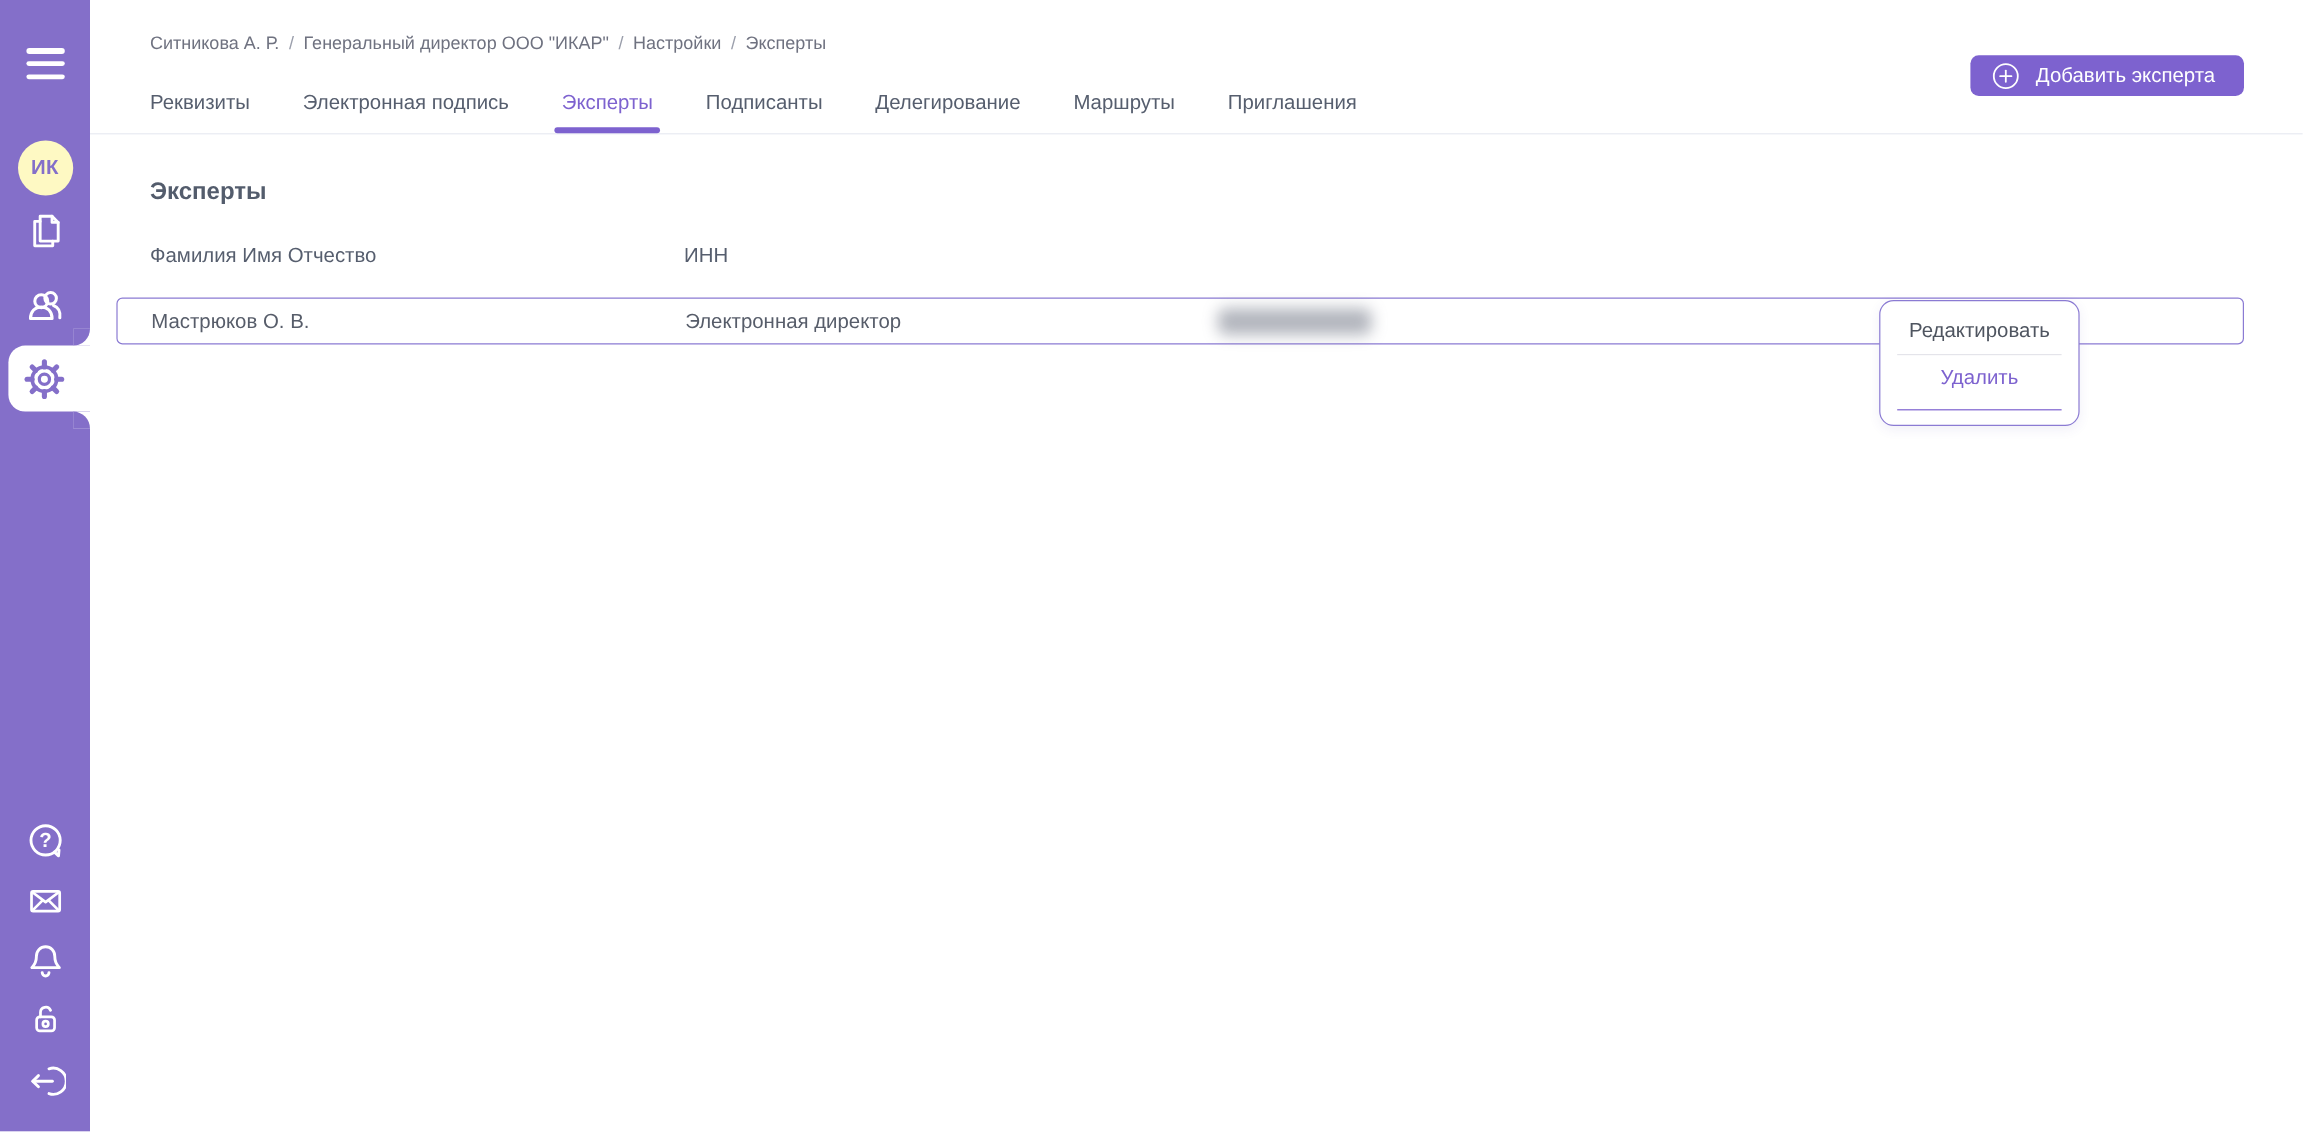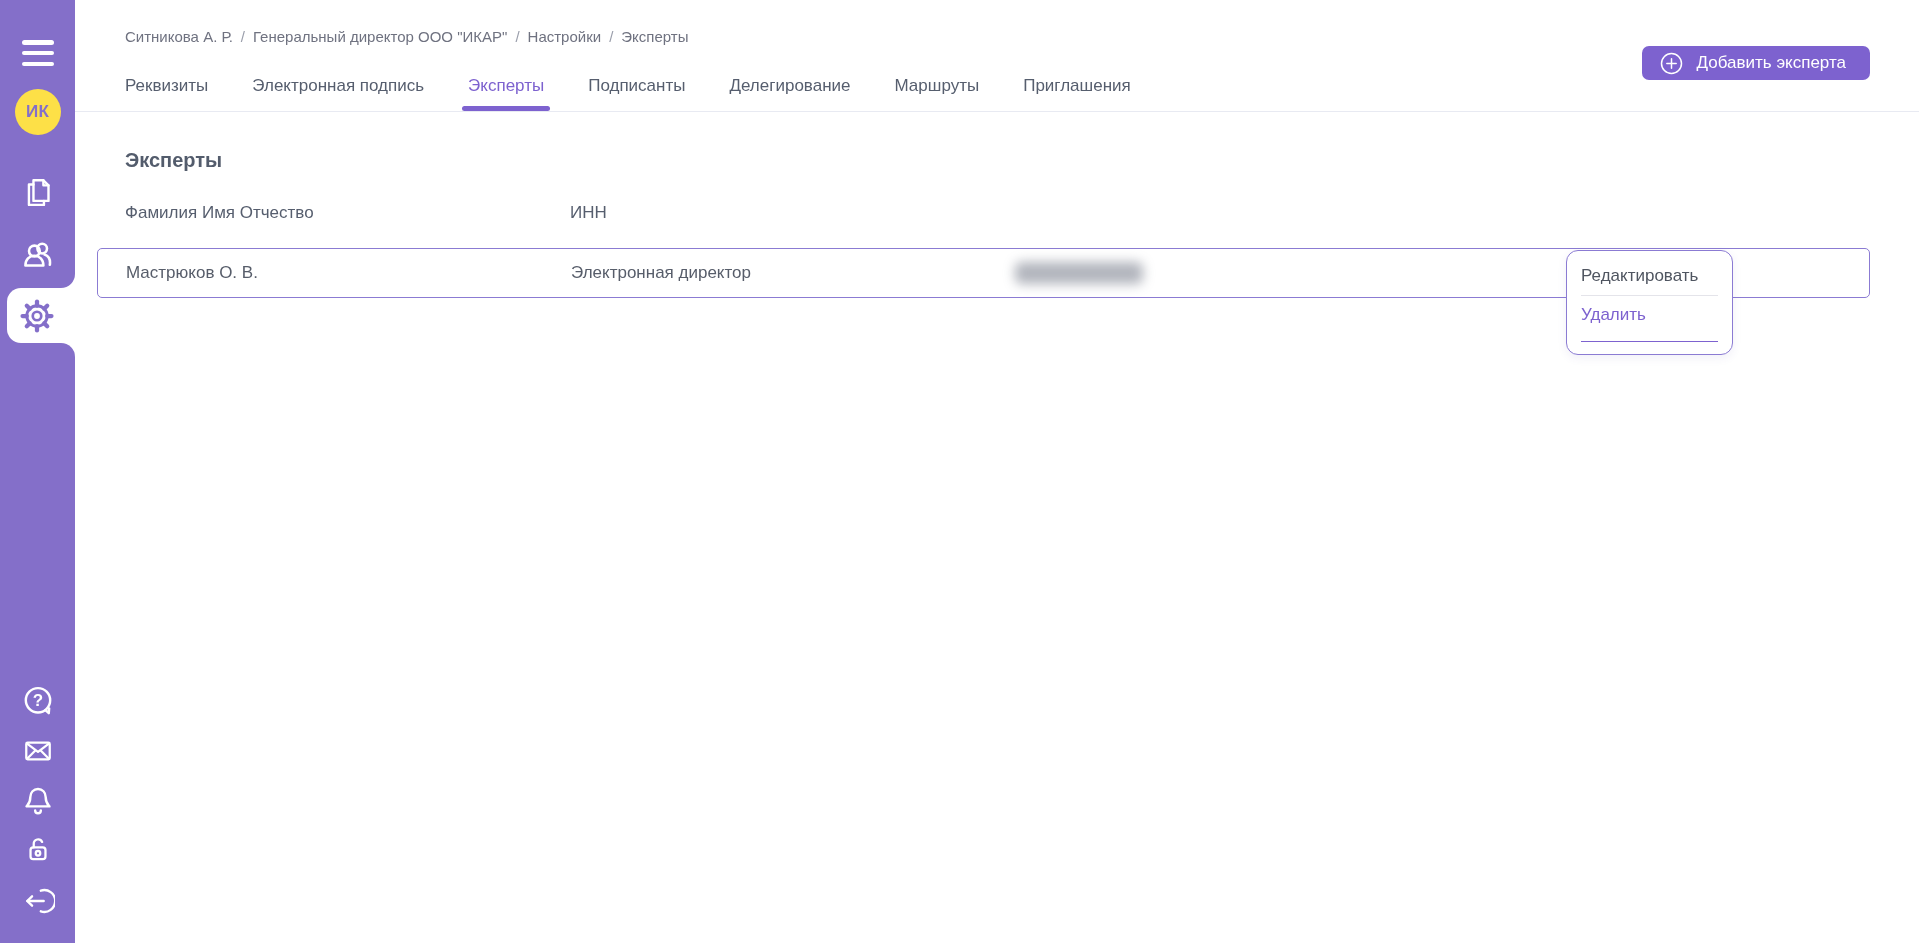--- a/index.html
+++ b/index.html
@@ -12,21 +12,21 @@
   }
   *{box-sizing:border-box;margin:0;padding:0;}
   html,body{width:1919px;height:943px;overflow:hidden;background:#fff;
     font-family:"Liberation Sans","DejaVu Sans",sans-serif;position:relative;}
 
   
   .sidebar{position:absolute;left:0;top:0;bottom:0;width:75px;background:var(--purple-side);z-index:2;}
   .sb-item{position:absolute;left:50%;transform:translateX(-50%);display:flex;align-items:center;justify-content:center;cursor:pointer;}
   .sb-burger{top:40px;width:34px;height:26px;flex-direction:column;justify-content:space-between;}
   .sb-burger span{display:block;width:32px;height:4.5px;border-radius:2.5px;background:#fff;}
-  .sb-avatar{top:89px;width:46px;height:46px;border-radius:50%;background:#fde047;
+  .sb-avatar{top:117px;width:46px;height:46px;border-radius:50%;background:#fef9c3;
     color:var(--purple-side);font-weight:bold;font-size:17px;letter-spacing:.3px;}
   .sb-doc{top:174px;}
   .sb-people{top:236px;}
   .sb-help{top:684px;}
   .sb-mail{top:735px;}
   .sb-bell{top:783px;}
   .sb-lock{top:833px;}
   .sb-logout{top:884px;}
   .sb-pill{position:absolute;left:7px;right:-4px;top:288px;height:55px;background:#fff;
     border-radius:14px 0 0 14px;display:flex;align-items:center;justify-content:center;
@@ -55,30 +55,30 @@
     background:var(--purple-accent);color:#fff;border:none;border-radius:7px;
     display:flex;align-items:center;gap:12px;font-size:17px;cursor:pointer;
     font-family:inherit;}
   .plus-svg{stroke:#fff;fill:none;stroke-width:1.5;stroke-linecap:round;}
 
   .section-title{margin:37px 49px 0 50px;font-size:20px;font-weight:bold;color:#535c6c;line-height:23px;}
 
   .thead{display:grid;grid-template-columns:445px 450px 1fr;margin:31px 49px 0 50px;
     font-size:17px;font-weight:normal;color:#565e6e;line-height:20px;}
   .trow{display:grid;grid-template-columns:445px 450px 1fr;align-items:center;
-    margin:25px 49px 0 22px;padding-left:28px;height:50px;
+    margin:25px 49px 0 22px;padding-left:28px;height:39px;
     border:1.5px solid var(--purple-border);border-radius:5px;
     font-size:17px;color:#575d6a;cursor:pointer;background:#fff;}
   .inn-blob{width:128px;height:22px;margin-left:-6px;border-radius:6px;
     background:#666c7c;filter:blur(6px);opacity:.5;}
 
   
   .ctx-menu{position:absolute;left:1566px;top:250px;width:167px;z-index:5;
     background:#fff;border:1.5px solid var(--purple-border);border-radius:12px;
-    box-shadow:0 3px 10px rgba(80,60,160,.08);padding:5px 0 12px;}
+    box-shadow:0 3px 10px rgba(80,60,160,.08);padding:5px 0 12px;text-align:center;}
   .ctx-item{margin:0 14px;font-size:17px;line-height:20px;cursor:pointer;}
   .ctx-edit{color:#4f5560;padding:10px 0 9px;border-bottom:1px solid #e4e4ea;}
   .ctx-delete{color:var(--purple-accent);padding:9px 0 16px;border-bottom:1.5px solid var(--purple-accent);}
 </style>
 </head>
 <body>
 
 <aside class="sidebar">
   <div class="sb-item sb-burger">
     <span></span>

